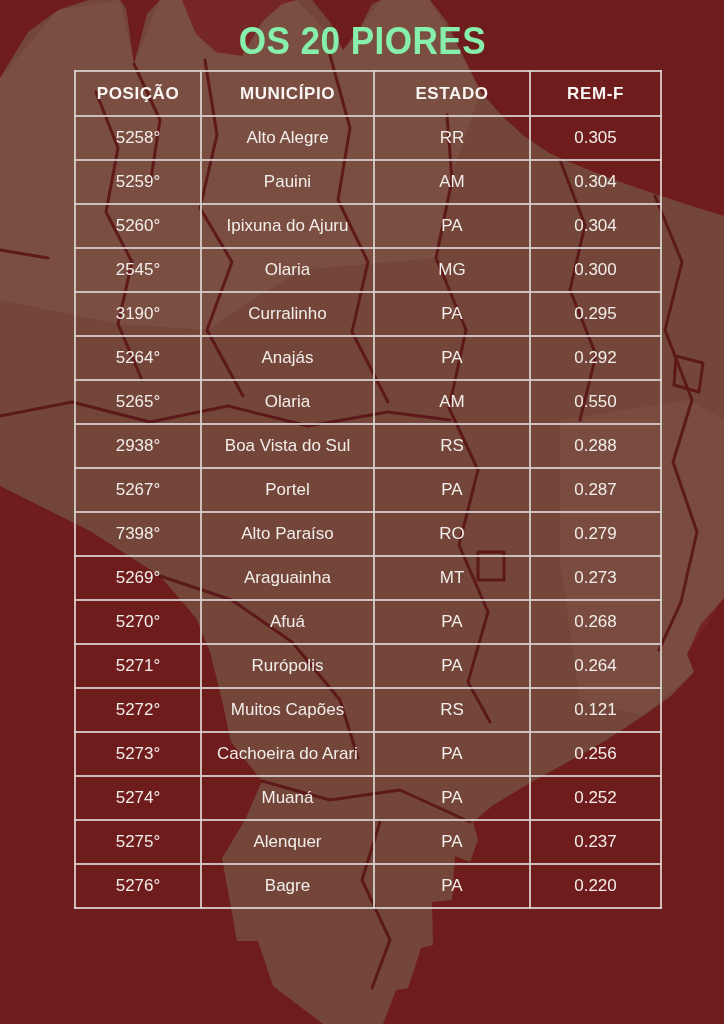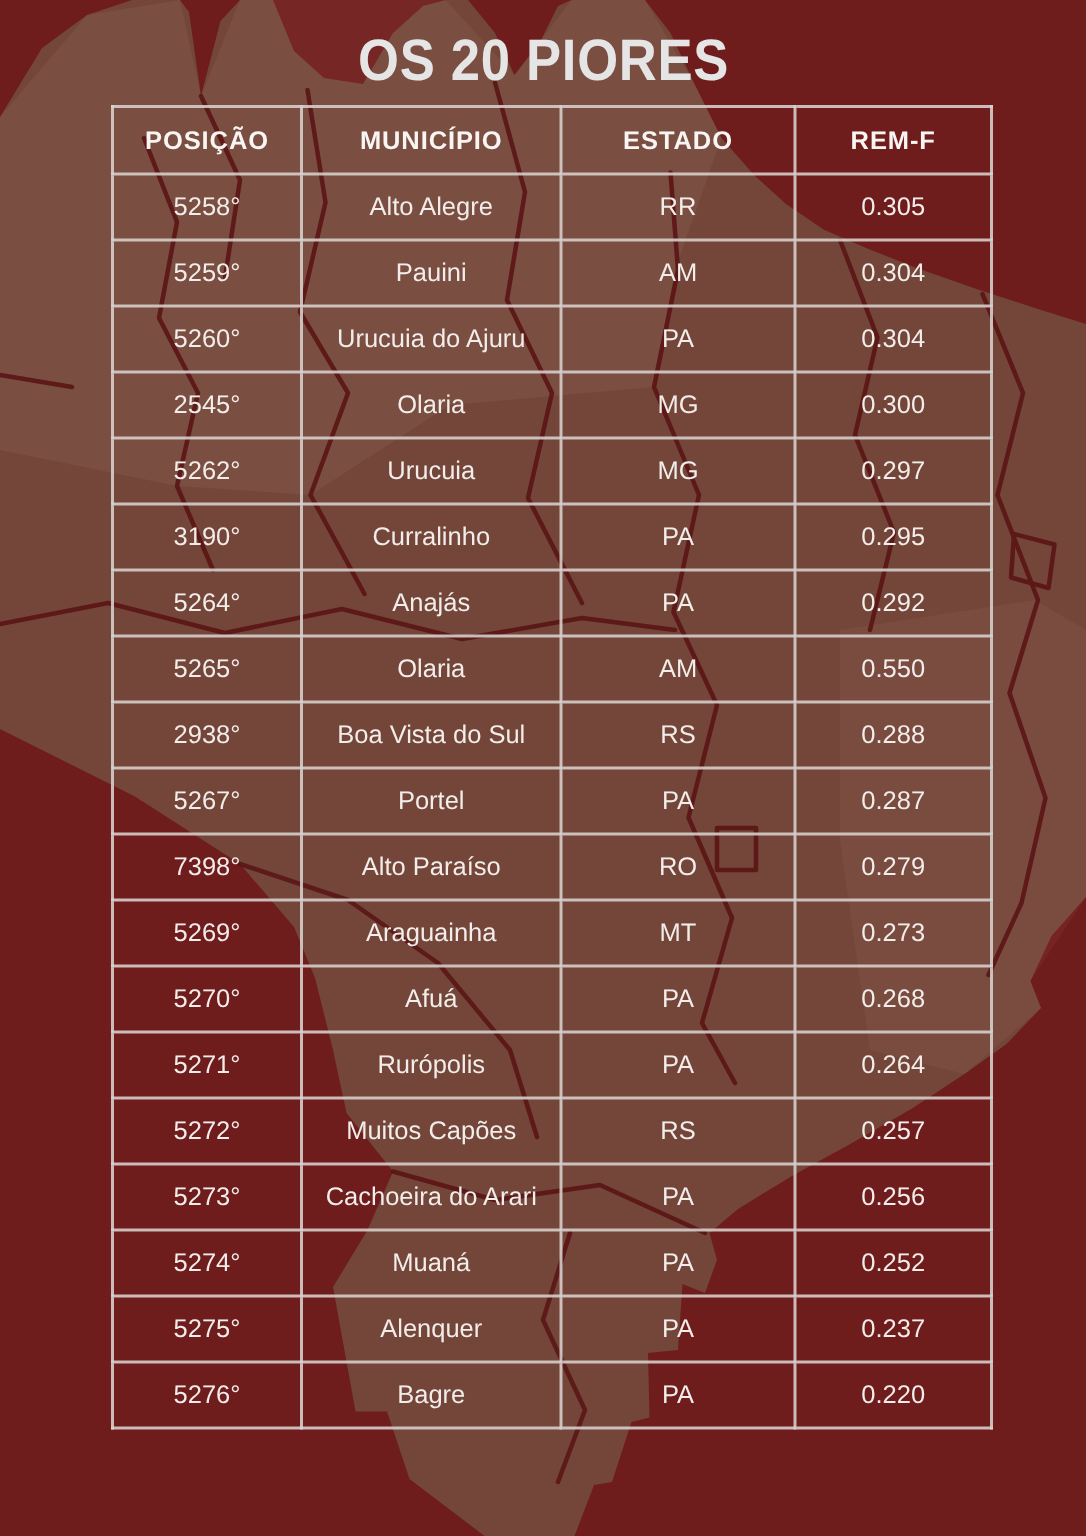--- a/index.html
+++ b/index.html
@@ -4,21 +4,21 @@
 <style>
   html,body{margin:0;padding:0;}
   body{
     width:724px;height:1024px;position:relative;overflow:hidden;
     background:#6F1C1C;
     font-family:"Liberation Sans", sans-serif;
   }
   .map-svg{position:absolute;left:0;top:0;width:724px;height:1024px;}
   .title{
     position:absolute;left:0;top:18px;width:724px;height:46px;
-    text-align:center;color:#e5e5e5;font-weight:bold;font-size:39px;
+    text-align:center;color:#86efac;font-weight:bold;font-size:39px;
     line-height:46px;letter-spacing:.5px;
   }
   .title span{display:inline-block;transform:scaleX(.9);transform-origin:center;}
   table.rank{
     position:absolute;left:74px;top:70px;width:586px;
     border-collapse:collapse;table-layout:fixed;
   }
   table.rank th, table.rank td{
     border:2px solid rgba(216,209,207,.88);
     background:transparent;
@@ -97,37 +97,31 @@
         <td>0.305</td>
       </tr>
       <tr>
         <td>5259°</td>
         <td>Pauini</td>
         <td>AM</td>
         <td>0.304</td>
       </tr>
       <tr>
         <td>5260°</td>
-        <td>Urucuia do Ajuru</td>
+        <td>Ipixuna do Ajuru</td>
         <td>PA</td>
         <td>0.304</td>
       </tr>
       <tr>
         <td>2545°</td>
         <td>Olaria</td>
         <td>MG</td>
         <td>0.300</td>
       </tr>
       <tr>
-        <td>5262°</td>
-        <td>Urucuia</td>
-        <td>MG</td>
-        <td>0.297</td>
-      </tr>
-      <tr>
         <td>3190°</td>
         <td>Curralinho</td>
         <td>PA</td>
         <td>0.295</td>
       </tr>
       <tr>
         <td>5264°</td>
         <td>Anajás</td>
         <td>PA</td>
         <td>0.292</td>
@@ -171,21 +165,21 @@
       <tr>
         <td>5271°</td>
         <td>Rurópolis</td>
         <td>PA</td>
         <td>0.264</td>
       </tr>
       <tr>
         <td>5272°</td>
         <td>Muitos Capões</td>
         <td>RS</td>
-        <td>0.257</td>
+        <td>0.121</td>
       </tr>
       <tr>
         <td>5273°</td>
         <td>Cachoeira do Arari</td>
         <td>PA</td>
         <td>0.256</td>
       </tr>
       <tr>
         <td>5274°</td>
         <td>Muaná</td>

